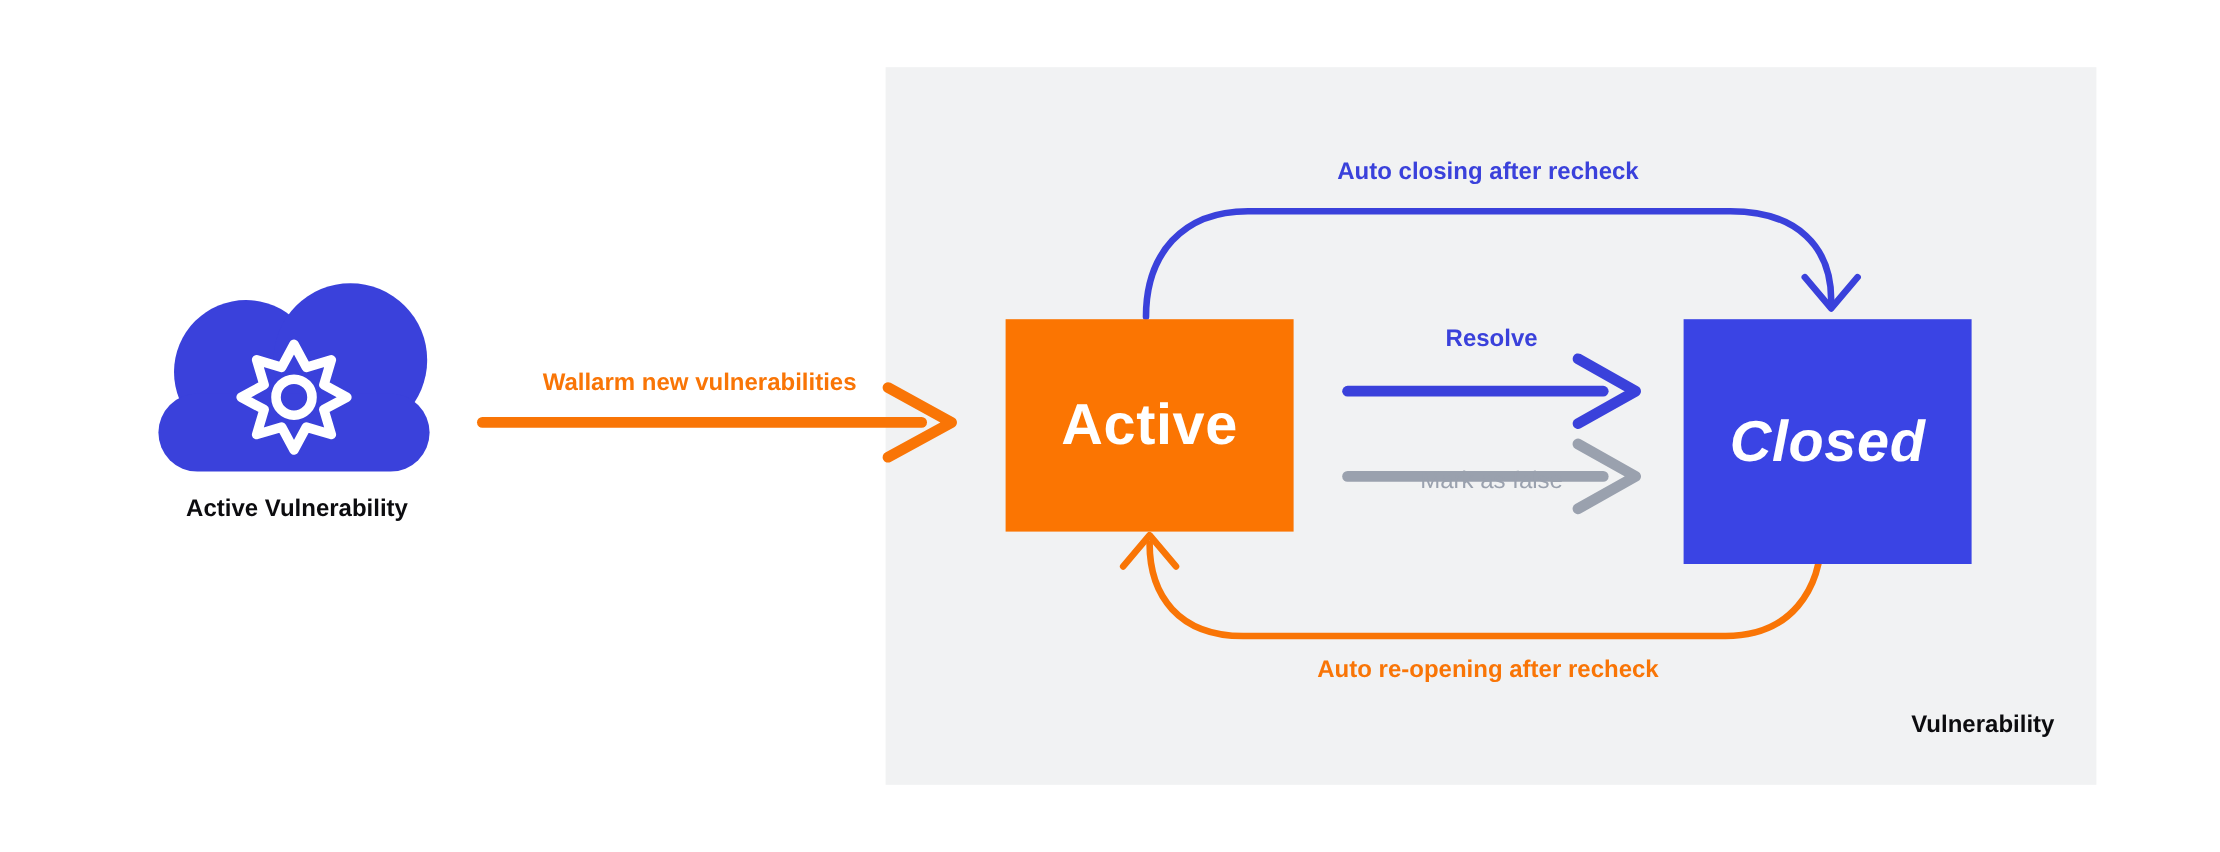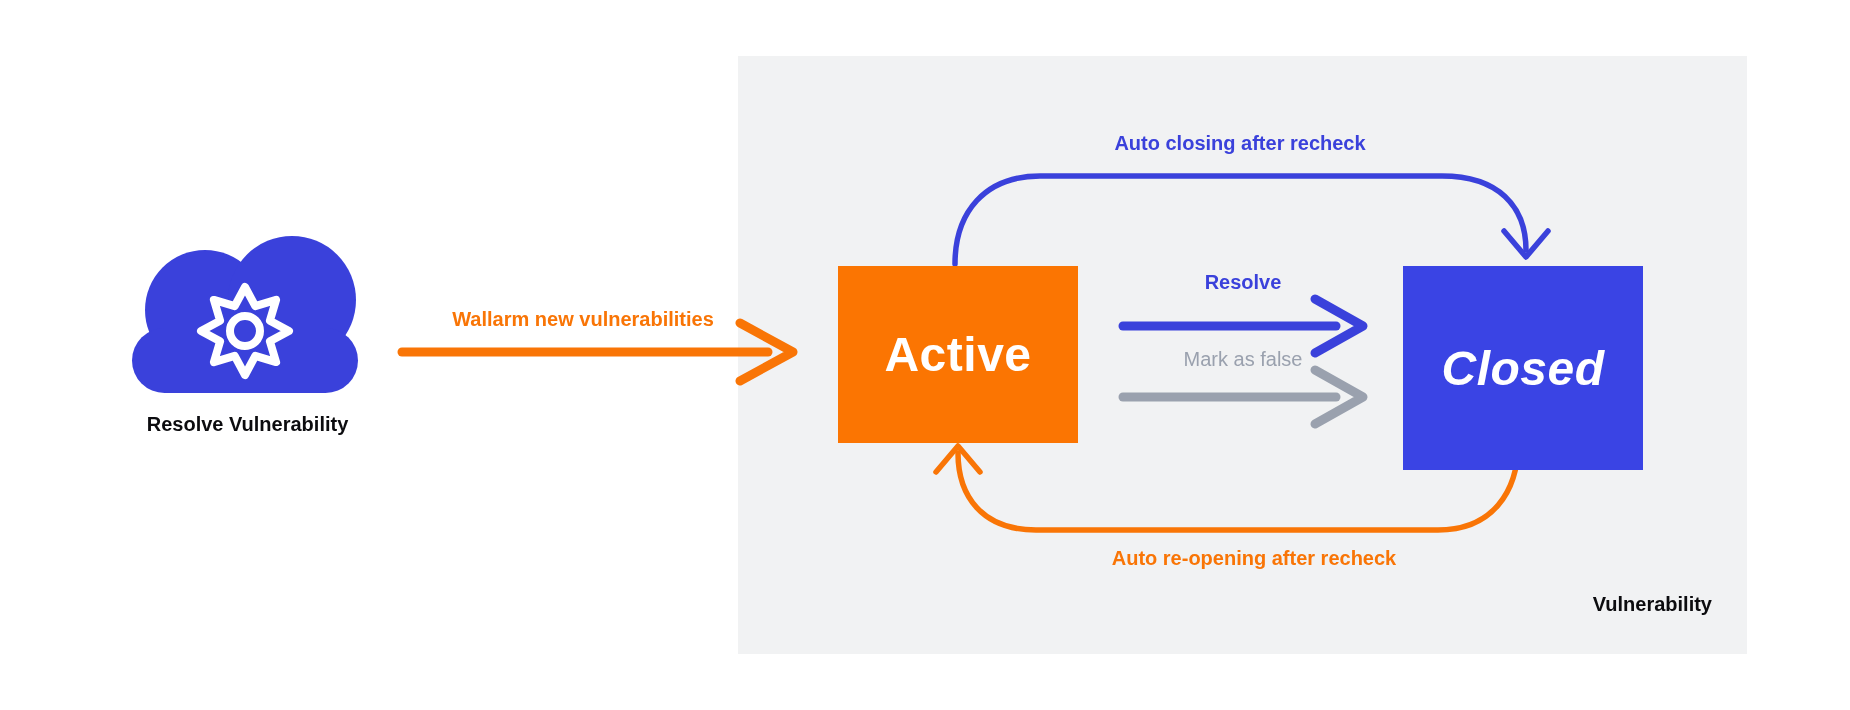--- a/index.html
+++ b/index.html
@@ -25,28 +25,28 @@
   .w55{stroke-width:5.5px;stroke-linecap:round;stroke-linejoin:round;}
   .state-box{
     width:240px;display:flex;align-items:center;justify-content:center;
     color:var(--white);font-size:48px;font-weight:bold;z-index:2;letter-spacing:0.5px;
   }
   .box-active{left:838px;top:266px;height:177px;background:var(--orange-box);}
   .box-closed{left:1403px;top:266px;height:204px;background:var(--blue-box);font-style:italic;}
   .lbl{font-size:20px;font-weight:bold;text-align:center;z-index:2;white-space:nowrap;}
   .lbl-blue{color:var(--blue);}
   .lbl-orange{color:var(--orange);}
-  .lbl-gray{color:var(--gray);font-weight:500;}
+  .lbl-gray{color:var(--gray);font-weight:500;margin-top:42px;}
   .lbl-dark{color:var(--text-dark);}
   .detector-label{left:60px;top:408px;width:375px;line-height:32px;}
   .discover-label{left:398px;top:308px;width:370px;}
   .auto-close-label{left:1040px;top:132px;width:400px;}
   .resolve-label{left:1123px;top:271px;width:240px;}
   .mark-false-label{left:1123px;top:348px;width:240px;}
-  .auto-reopen-label{left:1040px;top:547px;width:400px;margin-left:14px;}
+  .auto-reopen-label{left:1040px;top:547px;width:400px;}
   .panel-caption{left:1447px;top:593px;width:265px;text-align:right;}
   .cloud-icon{left:120px;top:198px;width:250px;height:210px;z-index:2;}
   .cloud-fill{fill:var(--blue);}
   .gear-stroke{stroke:var(--white);stroke-width:8px;fill:none;stroke-linejoin:round;stroke-linecap:round;}
 </style>
 </head>
 <body>
 
 <div class="abs panel"></div>
 
@@ -84,21 +84,21 @@
     <circle class="cloud-fill" cx="172" cy="102" r="64"></circle>
     <rect class="cloud-fill" x="12" y="130" width="226" height="65" rx="32.5"></rect>
   </g>
   <g>
     <path class="gear-stroke" d="M125 89 L135.3 108.1 L156.1 101.9 L149.9 122.7 L169 133 L149.9 143.3 L156.1 164.1 L135.3 157.9 L125 177 L114.7 157.9 L93.9 164.1 L100.1 143.3 L81 133 L100.1 122.7 L93.9 101.9 L114.7 108.1 Z"></path>
     <circle class="gear-stroke" cx="125" cy="133" r="15"></circle>
   </g>
 </svg>
 
 <div class="abs lbl lbl-dark detector-label">
-  <div>Resolve Vulnerability</div>
+  <div>Active Vulnerability</div>
 </div>
 
 <div class="abs lbl lbl-orange discover-label">Wallarm new vulnerabilities</div>
 
 <div class="abs state-box box-active">Active</div>
 <div class="abs state-box box-closed">Closed</div>
 
 <div class="abs lbl lbl-blue auto-close-label">Auto closing after recheck</div>
 <div class="abs lbl lbl-blue resolve-label">Resolve</div>
 <div class="abs lbl lbl-gray mark-false-label">Mark as false</div>

